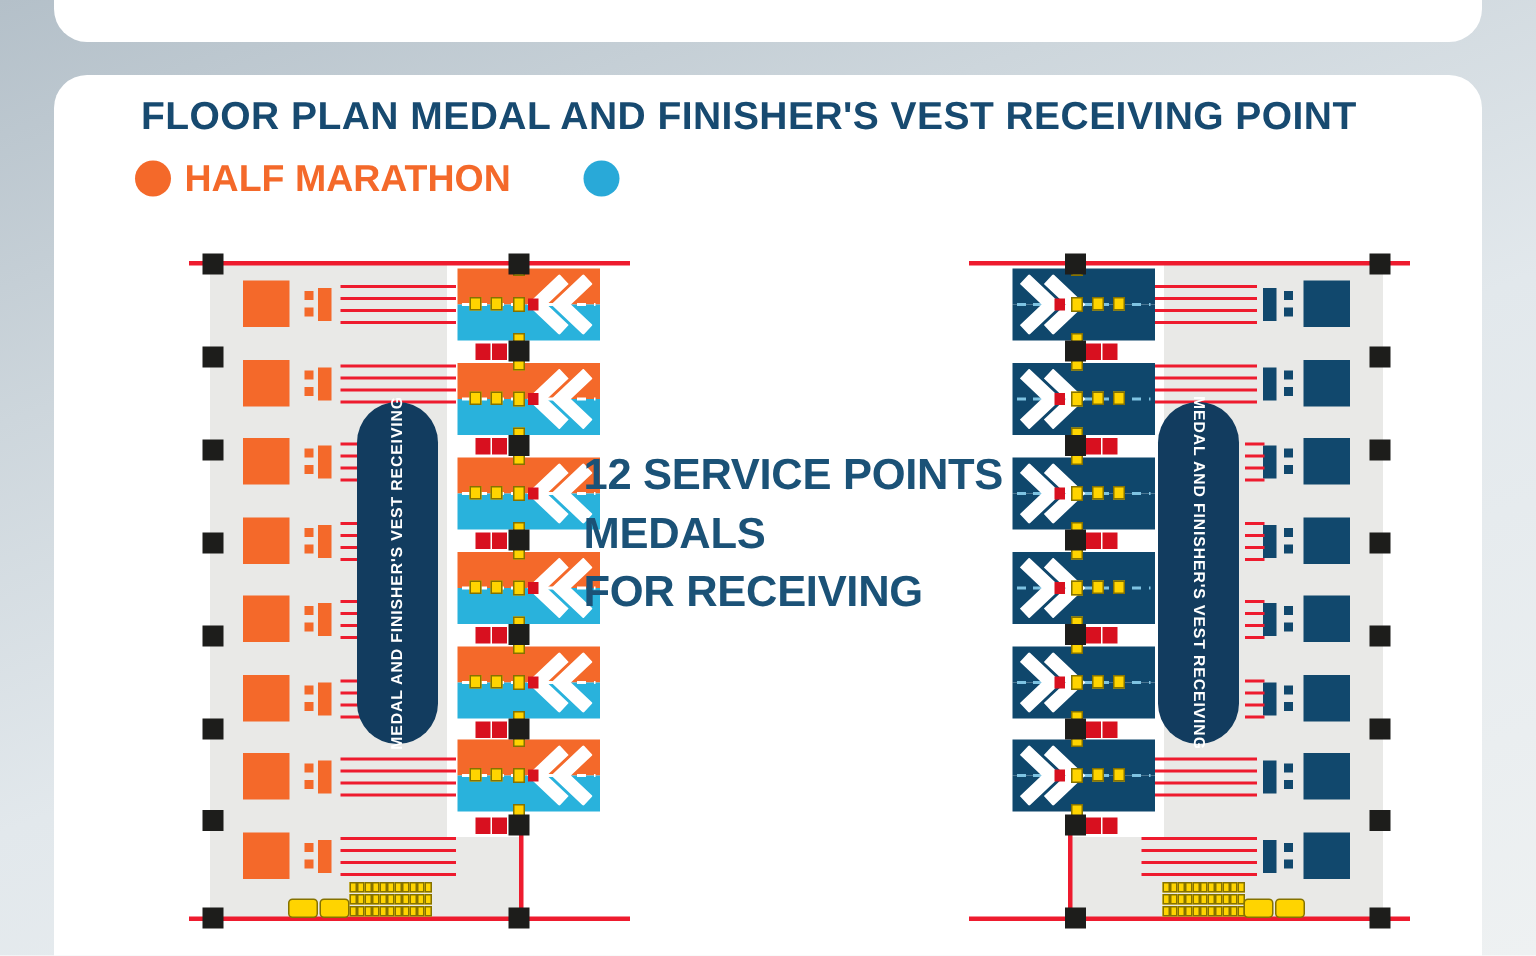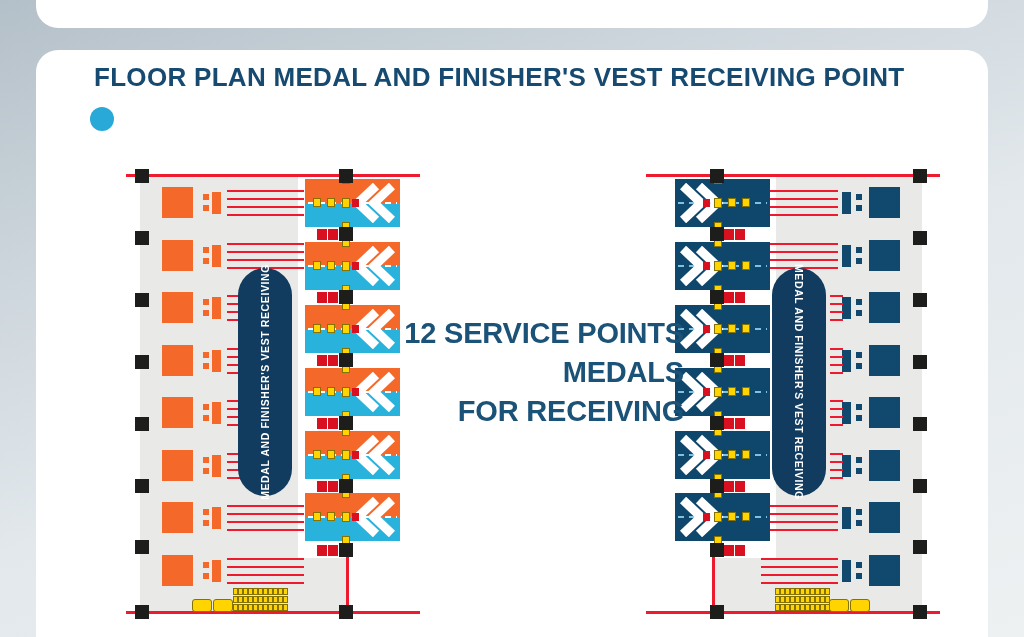--- a/index.html
+++ b/index.html
@@ -27,35 +27,39 @@
     display:flex;align-items:center;justify-content:center;z-index:30;
   }
   .pill span{
     writing-mode:vertical-rl;color:#fff;font-size:10.5px;font-weight:bold;
     letter-spacing:.6px;white-space:nowrap;
   }
   .pill-left{left:238px;top:268px;}
   .pill-left span{transform:rotate(180deg);}
   .pill-right{left:772px;top:268px;}
   .note{
-    position:absolute;left:389px;top:314px;width:295px;z-index:35;
-    text-align:right;font-size:29px;font-weight:bold;line-height:39px;
+    position:absolute;left:389px;top:298px;width:295px;z-index:35;
+    text-align:left;font-size:29px;font-weight:bold;line-height:39px;
     letter-spacing:-.2px;color:var(--note);
   }
 </style>
 </head>
 <body>
 
 <div id="root" style="--title: #174a70; --note: #1b5277; --pillnavy: #123c5f;">
   <div class="card card-top"></div>
   <div class="card card-main"></div>
 
   <h1 class="title">FLOOR PLAN MEDAL AND FINISHER'S VEST RECEIVING POINT</h1>
 
   <div class="legend">
+    <div class="legend-item li-2" style="color: rgb(244, 105, 42);">
+      <span class="dot" style="background: rgb(244, 105, 42);"></span>
+      <span>HALF MARATHON</span>
+    </div>
     <div class="legend-item li-3" style="color: rgb(41, 169, 216);">
       <span class="dot" style="background: rgb(41, 169, 216);"></span>
     </div>
   </div>
 
   <div class="plan" id="plan-left">
       <div class="abs" style="left: 140px; top: 176px; width: 208px; height: 437px; background: rgb(233, 233, 231);"></div>
       <div class="abs" style="left: 298px; top: 172px; width: 112px; height: 386px; background: rgb(255, 255, 255);"></div>
       <div class="abs" style="left: 126px; top: 174px; width: 294px; height: 3px; background: rgb(238, 27, 46);"></div>
       <div class="abs" style="left: 126px; top: 611px; width: 294px; height: 3px; background: rgb(238, 27, 46);"></div>

